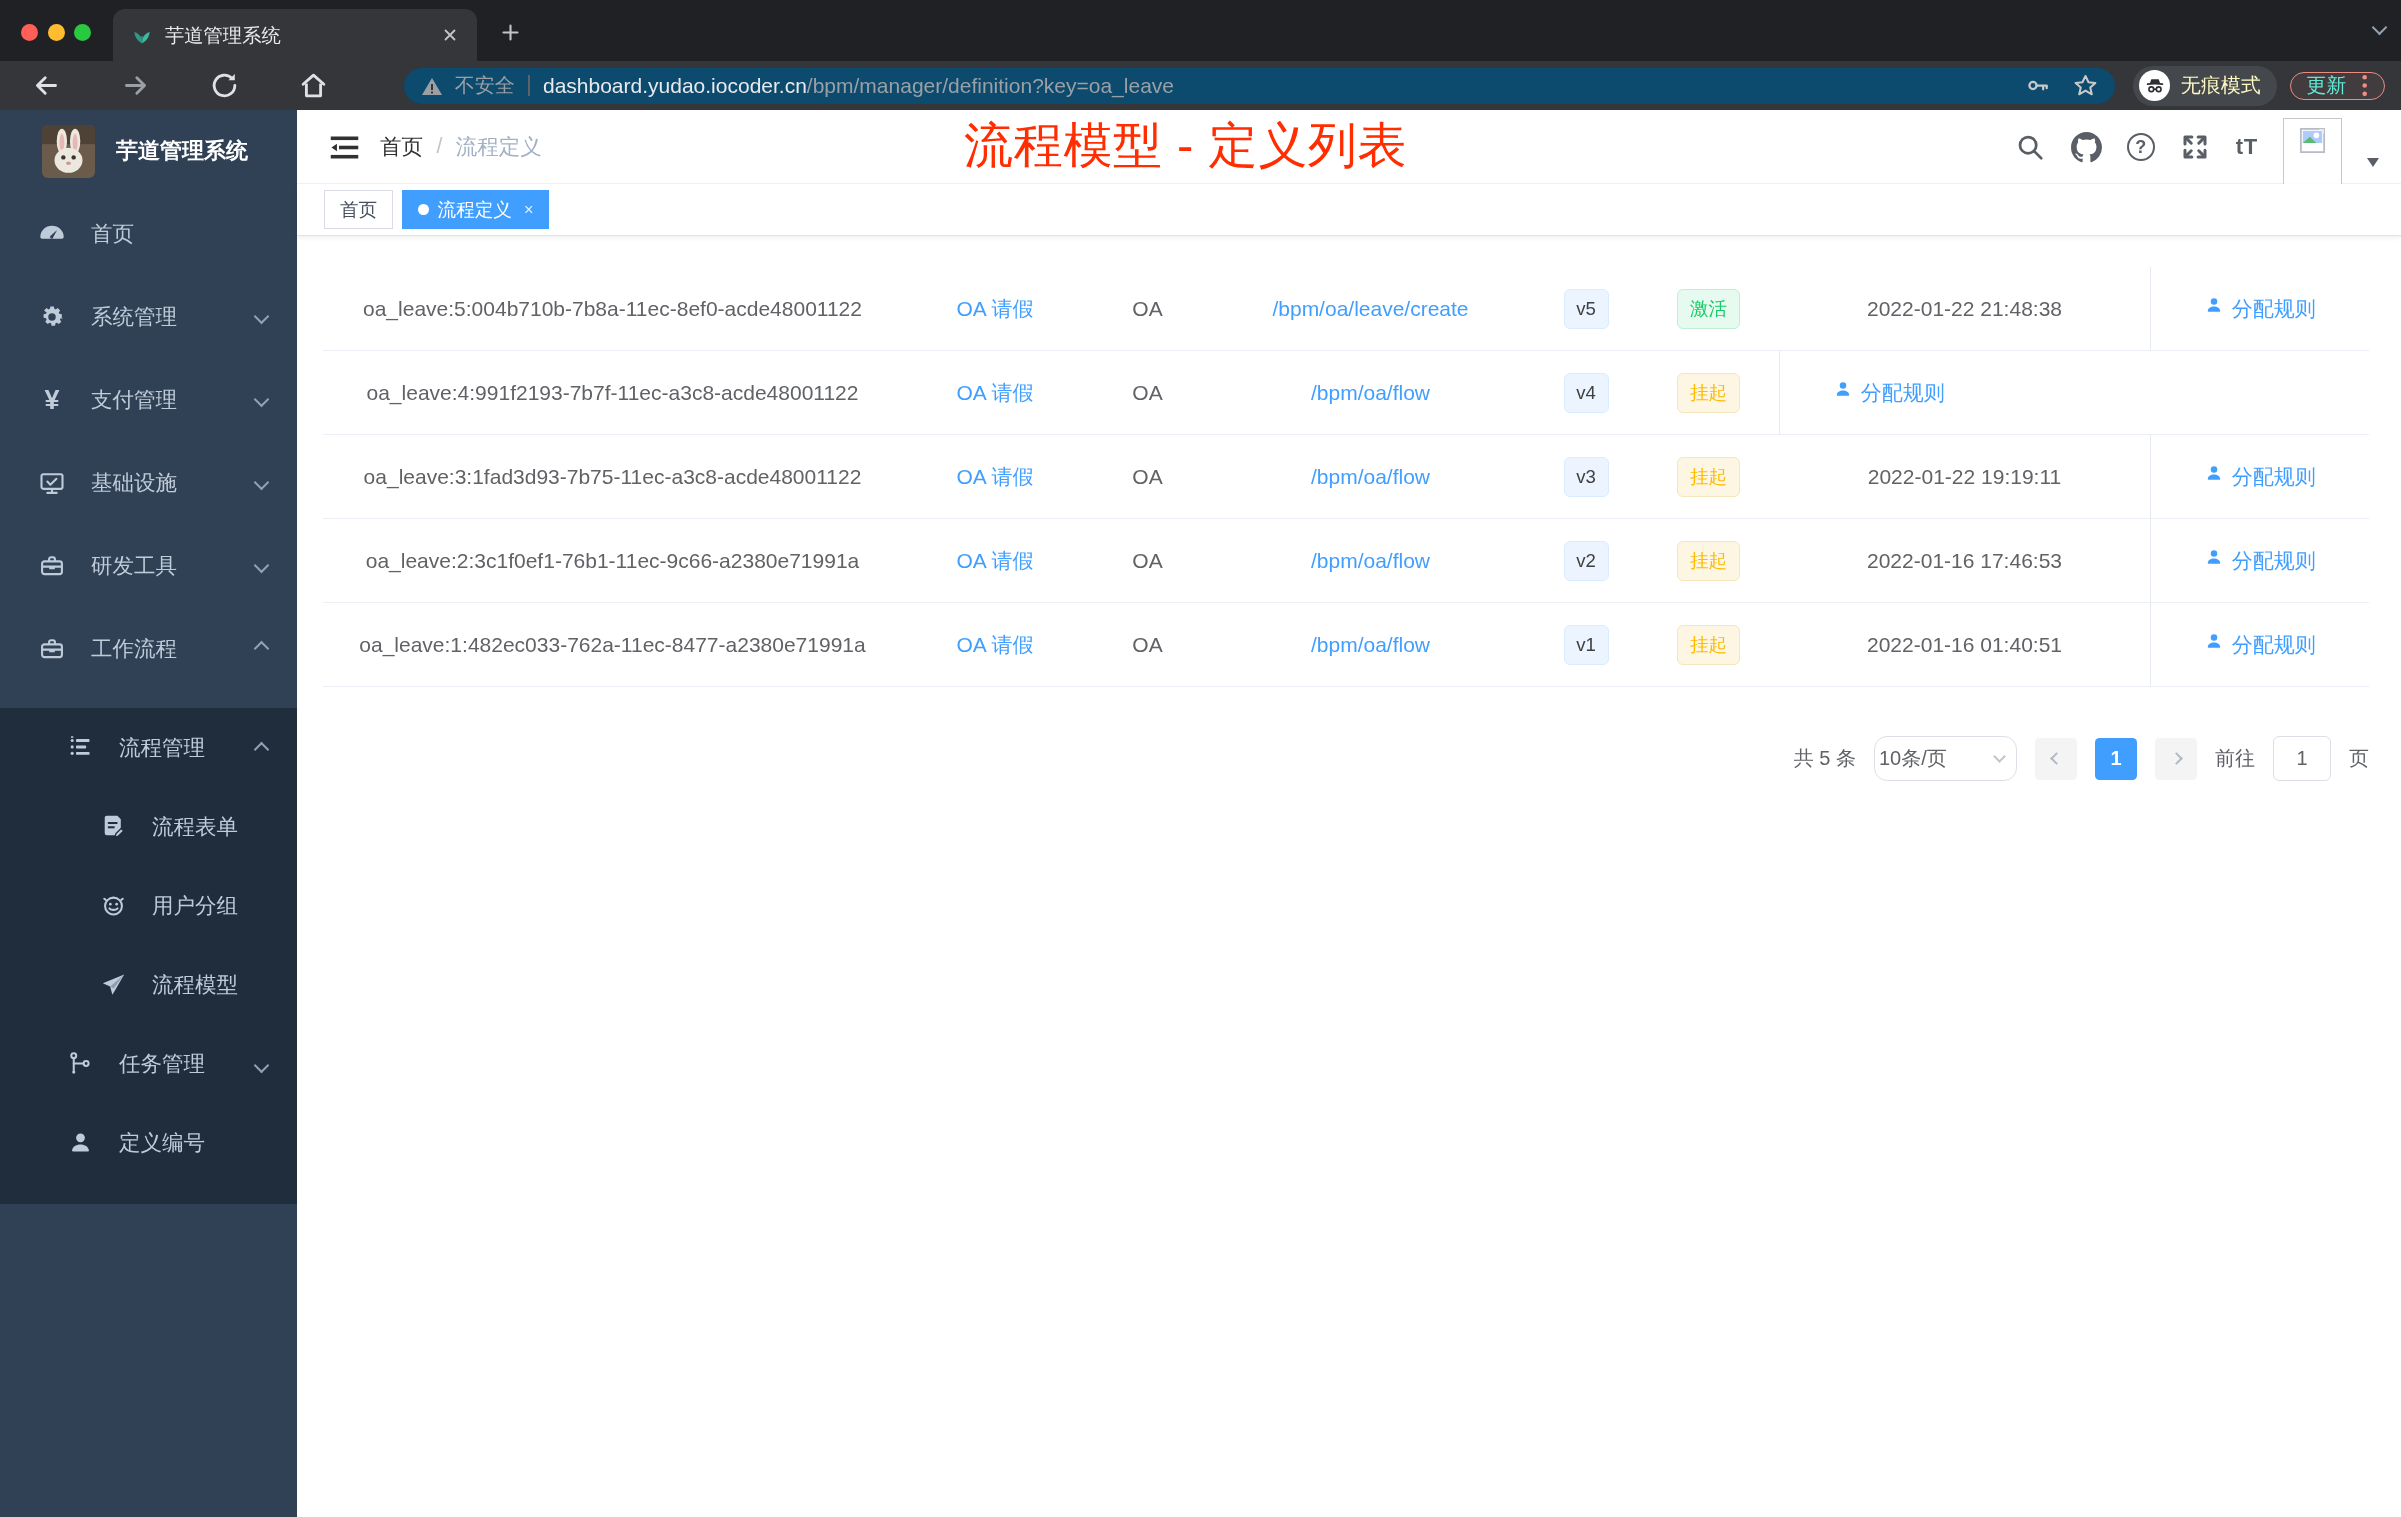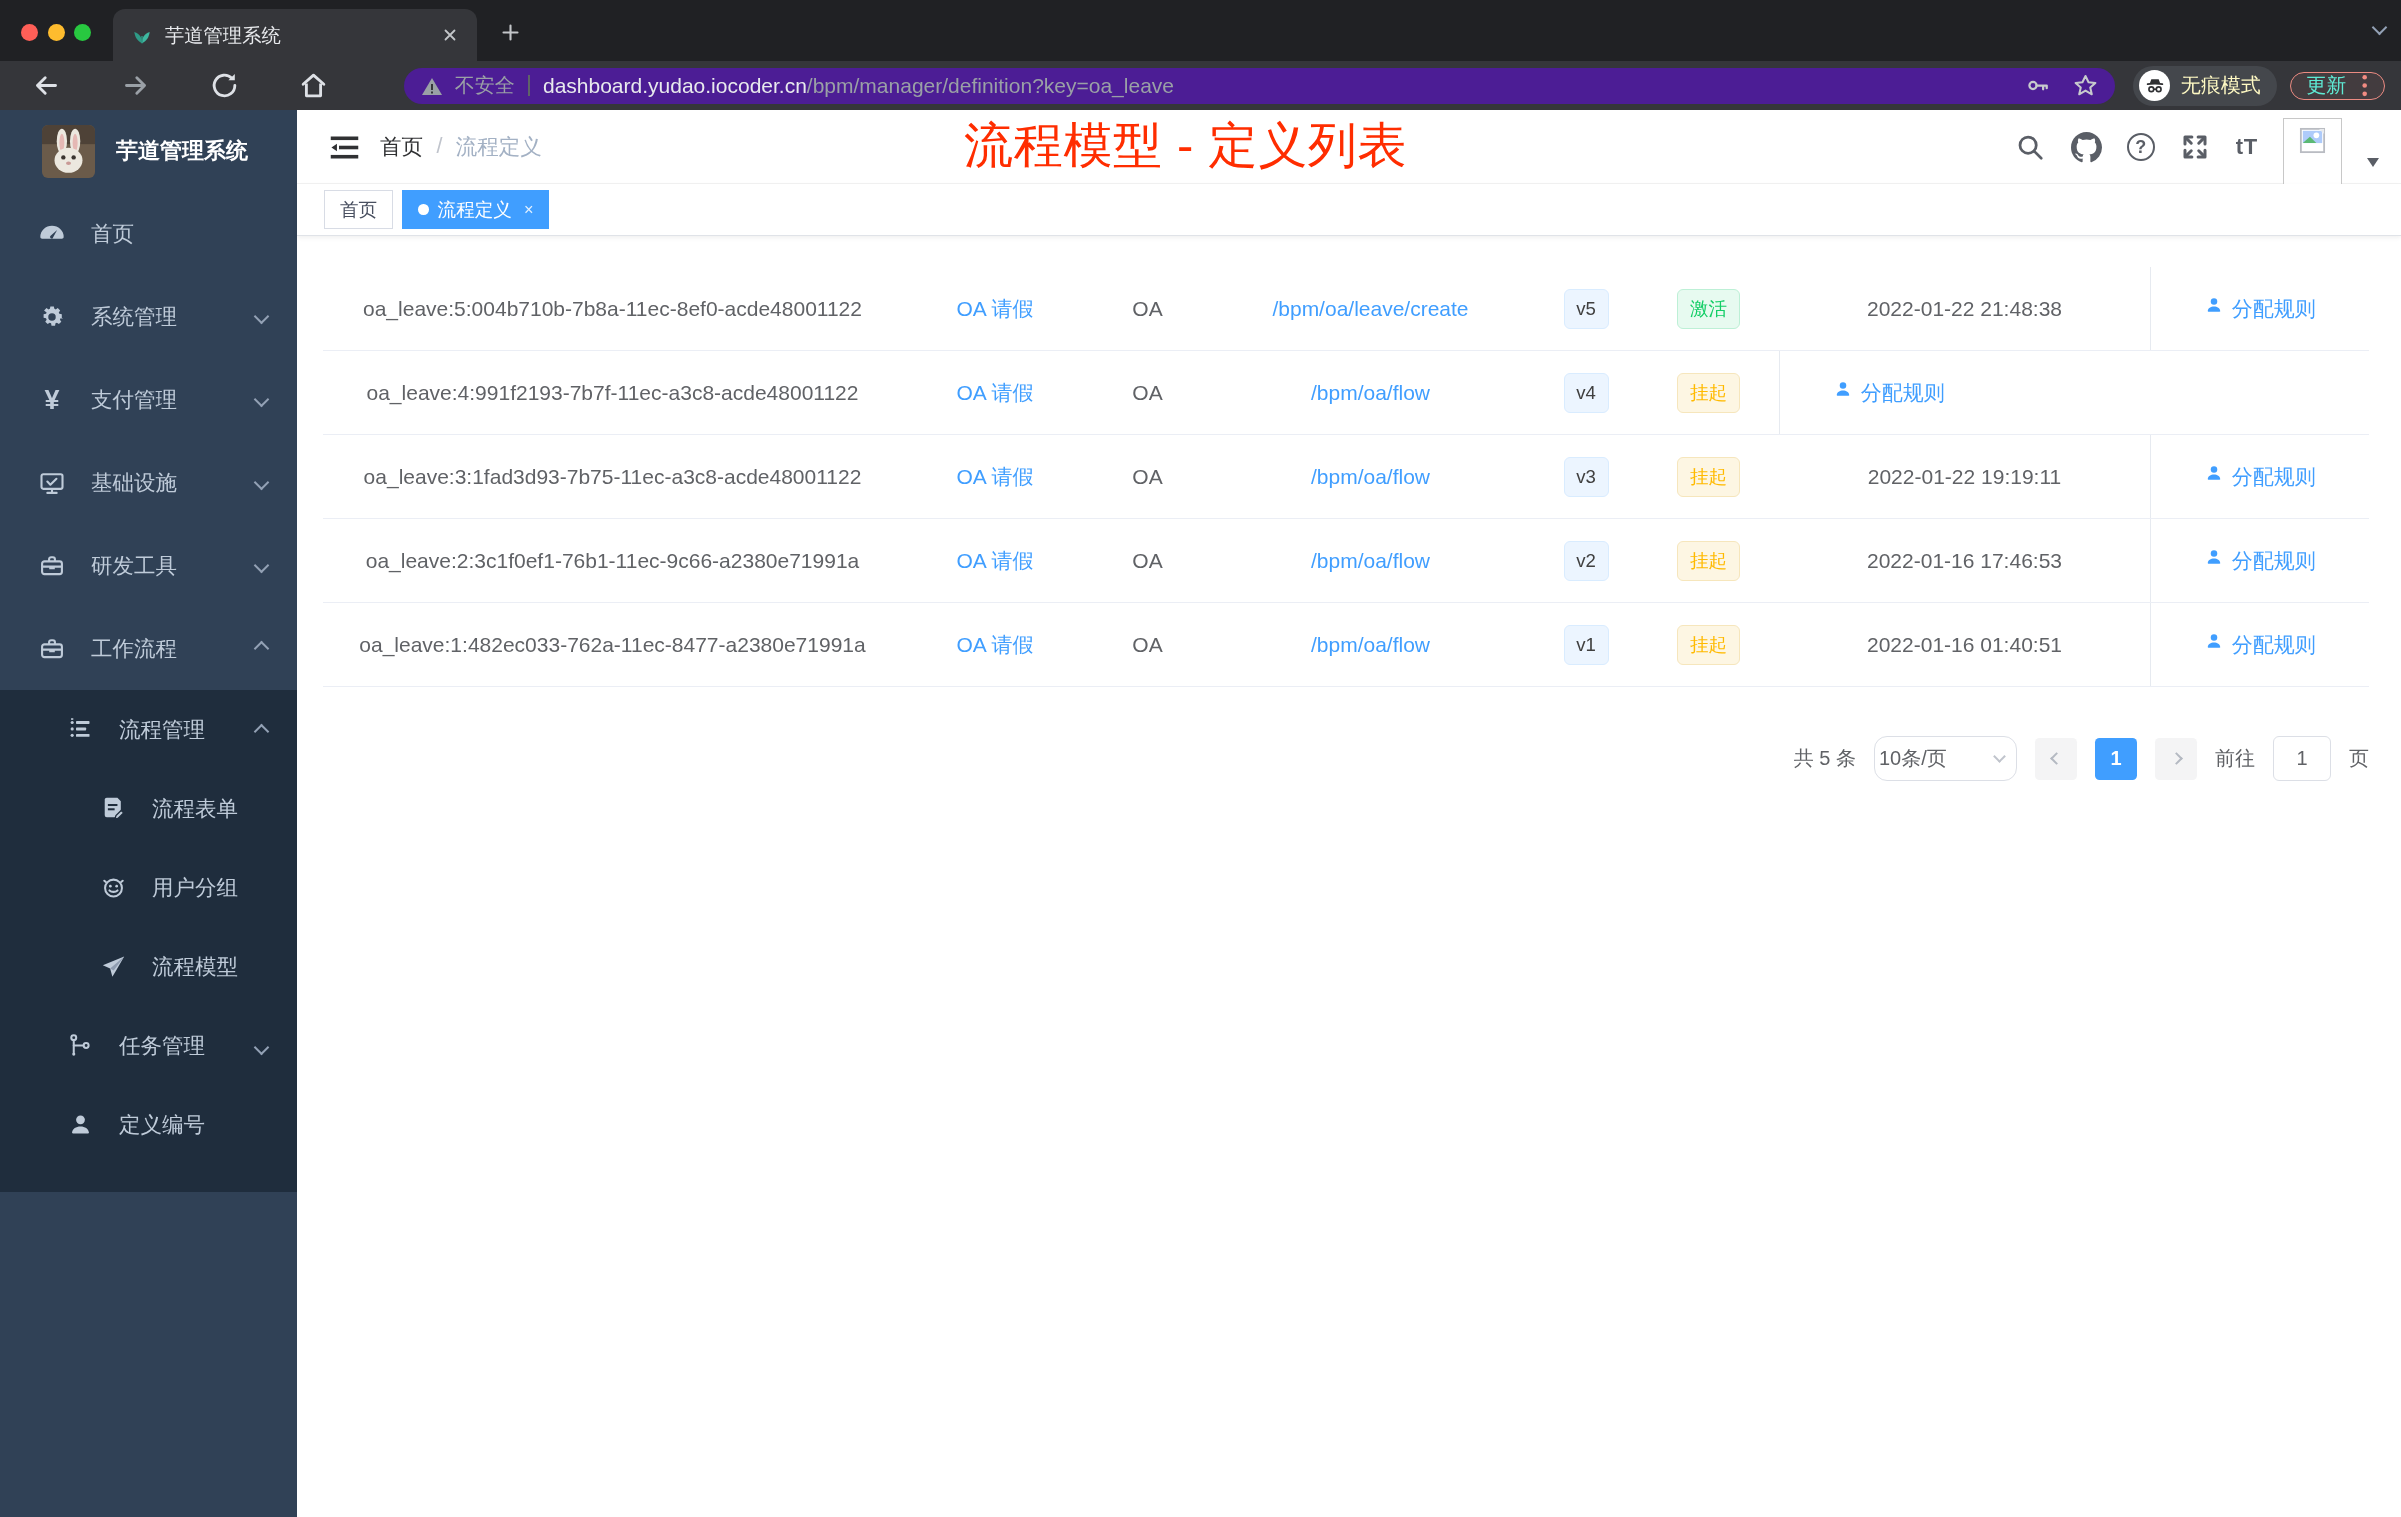--- a/index.html
+++ b/index.html
@@ -13,21 +13,21 @@
   .traffic span { width:17px; height:17px; border-radius:50%; display:block; }
   .t-red{ background:#ff5f57; } .t-yellow{ background:#febc2e; } .t-green{ background:#28c840; }
   .tab { position:absolute; left:113px; top:9px; width:364px; height:52px; background:#35363a;
     border-radius:12px 12px 0 0; display:flex; align-items:center; padding:0 18px; }
   .tab-title { color:#e8eaed; font-size:19.3px; margin-left:12px; white-space:nowrap; overflow:hidden; flex:1; }
   .newtab { position:absolute; left:493px; top:15px; width:34px; height:34px; display:flex; align-items:center; justify-content:center; }
   .tabsearch { position:absolute; right:16.3px; top:22px; }
   .toolbar { position:absolute; top:61px; left:0; width:100%; height:49px; background:#35363a;
     display:flex; align-items:center; padding:0 16.3px 0 30px; }
   .navbtn { width:33px; height:33px; margin-right:56px; display:flex; align-items:center; justify-content:center; flex:none; }
-  .urlbar { flex:1; height:36px; margin:0 18px 0 18px; background:#4c1d95; border-radius:18px;
+  .urlbar { flex:1; height:36px; margin:0 18px 0 18px; background:#0c4a6e; border-radius:18px;
     display:flex; align-items:center; padding:0 16.3px; color:#9aa0a6; font-size:20px; }
   .urlsep { width:1.5px; height:21px; background:#5f6368; margin:0 13.4px; }
   .url-host { color:#e8eaed; font-size:21px; }
   .url-path { color:#9aa0a6; font-size:21px; }
   .url-spacer { flex:1; }
   .incog { height:40px; background:#44474c; border-radius:20px; display:flex; align-items:center;
     gap:10.4px; padding:0 16.3px 0 6px; margin-right:13.4px; flex:none; }
   .incog-circle { width:31px; height:31px; background:#fff; border-radius:50%; display:flex; align-items:center; justify-content:center; }
   .incog-label { color:#fef9c3; font-size:20px; white-space:nowrap; }
   .updatepill { height:28px; border:1.5px solid #ec8b82; border-radius:20px; background:rgba(242,139,130,.08);
@@ -35,21 +35,21 @@
 
   
   #app { position:absolute; top:110px; left:0; width:2401px; height:1408px; }
   #sidebar { position:absolute; left:0; top:0; width:297px; height:100%; background:#304156; overflow:hidden; }
   .logo-row { height:82px; display:flex; align-items:center; padding-left:42px; gap:21px; }
   .logo-title { color:#fff; font-size:22px; font-weight:bold; white-space:nowrap; }
   .avatar-img { width:53px; height:53px; border-radius:6px; overflow:hidden; flex:none; }
   .menu-item { position:relative; height:83px; display:flex; align-items:center; padding-left:37px;
     color:#bfcbd9; font-size:21.5px; cursor:pointer; white-space:nowrap; }
   .menu-item .micon { width:30px; height:30px; margin-right:24px; flex:none; display:flex; align-items:center; justify-content:center; }
-  .submenu { background:#1f2d3d; padding-bottom:28px; }
+  .submenu { background:#1f2d3d; padding-bottom:22px;margin-top:18px; }
   .submenu .menu-item { height:79px; }
   .lvl2 { padding-left:65px; }
   .lvl3 { padding-left:98px; }
   .chev { display:inline-block; width:11px; height:11px; border-right:2.2px solid #93a1b5; border-bottom:2.2px solid #93a1b5; }
   .chev.down { transform:rotate(45deg); }
   .chev.up { transform:rotate(-135deg); }
   .chev.left { transform:rotate(135deg); }
   .chev.right { transform:rotate(-45deg); }
   .menu-chev { position:absolute; right:30px; top:36px; }
   .yen-glyph { font-size:27px; font-weight:bold; color:#bfcbd9; line-height:30px; }

